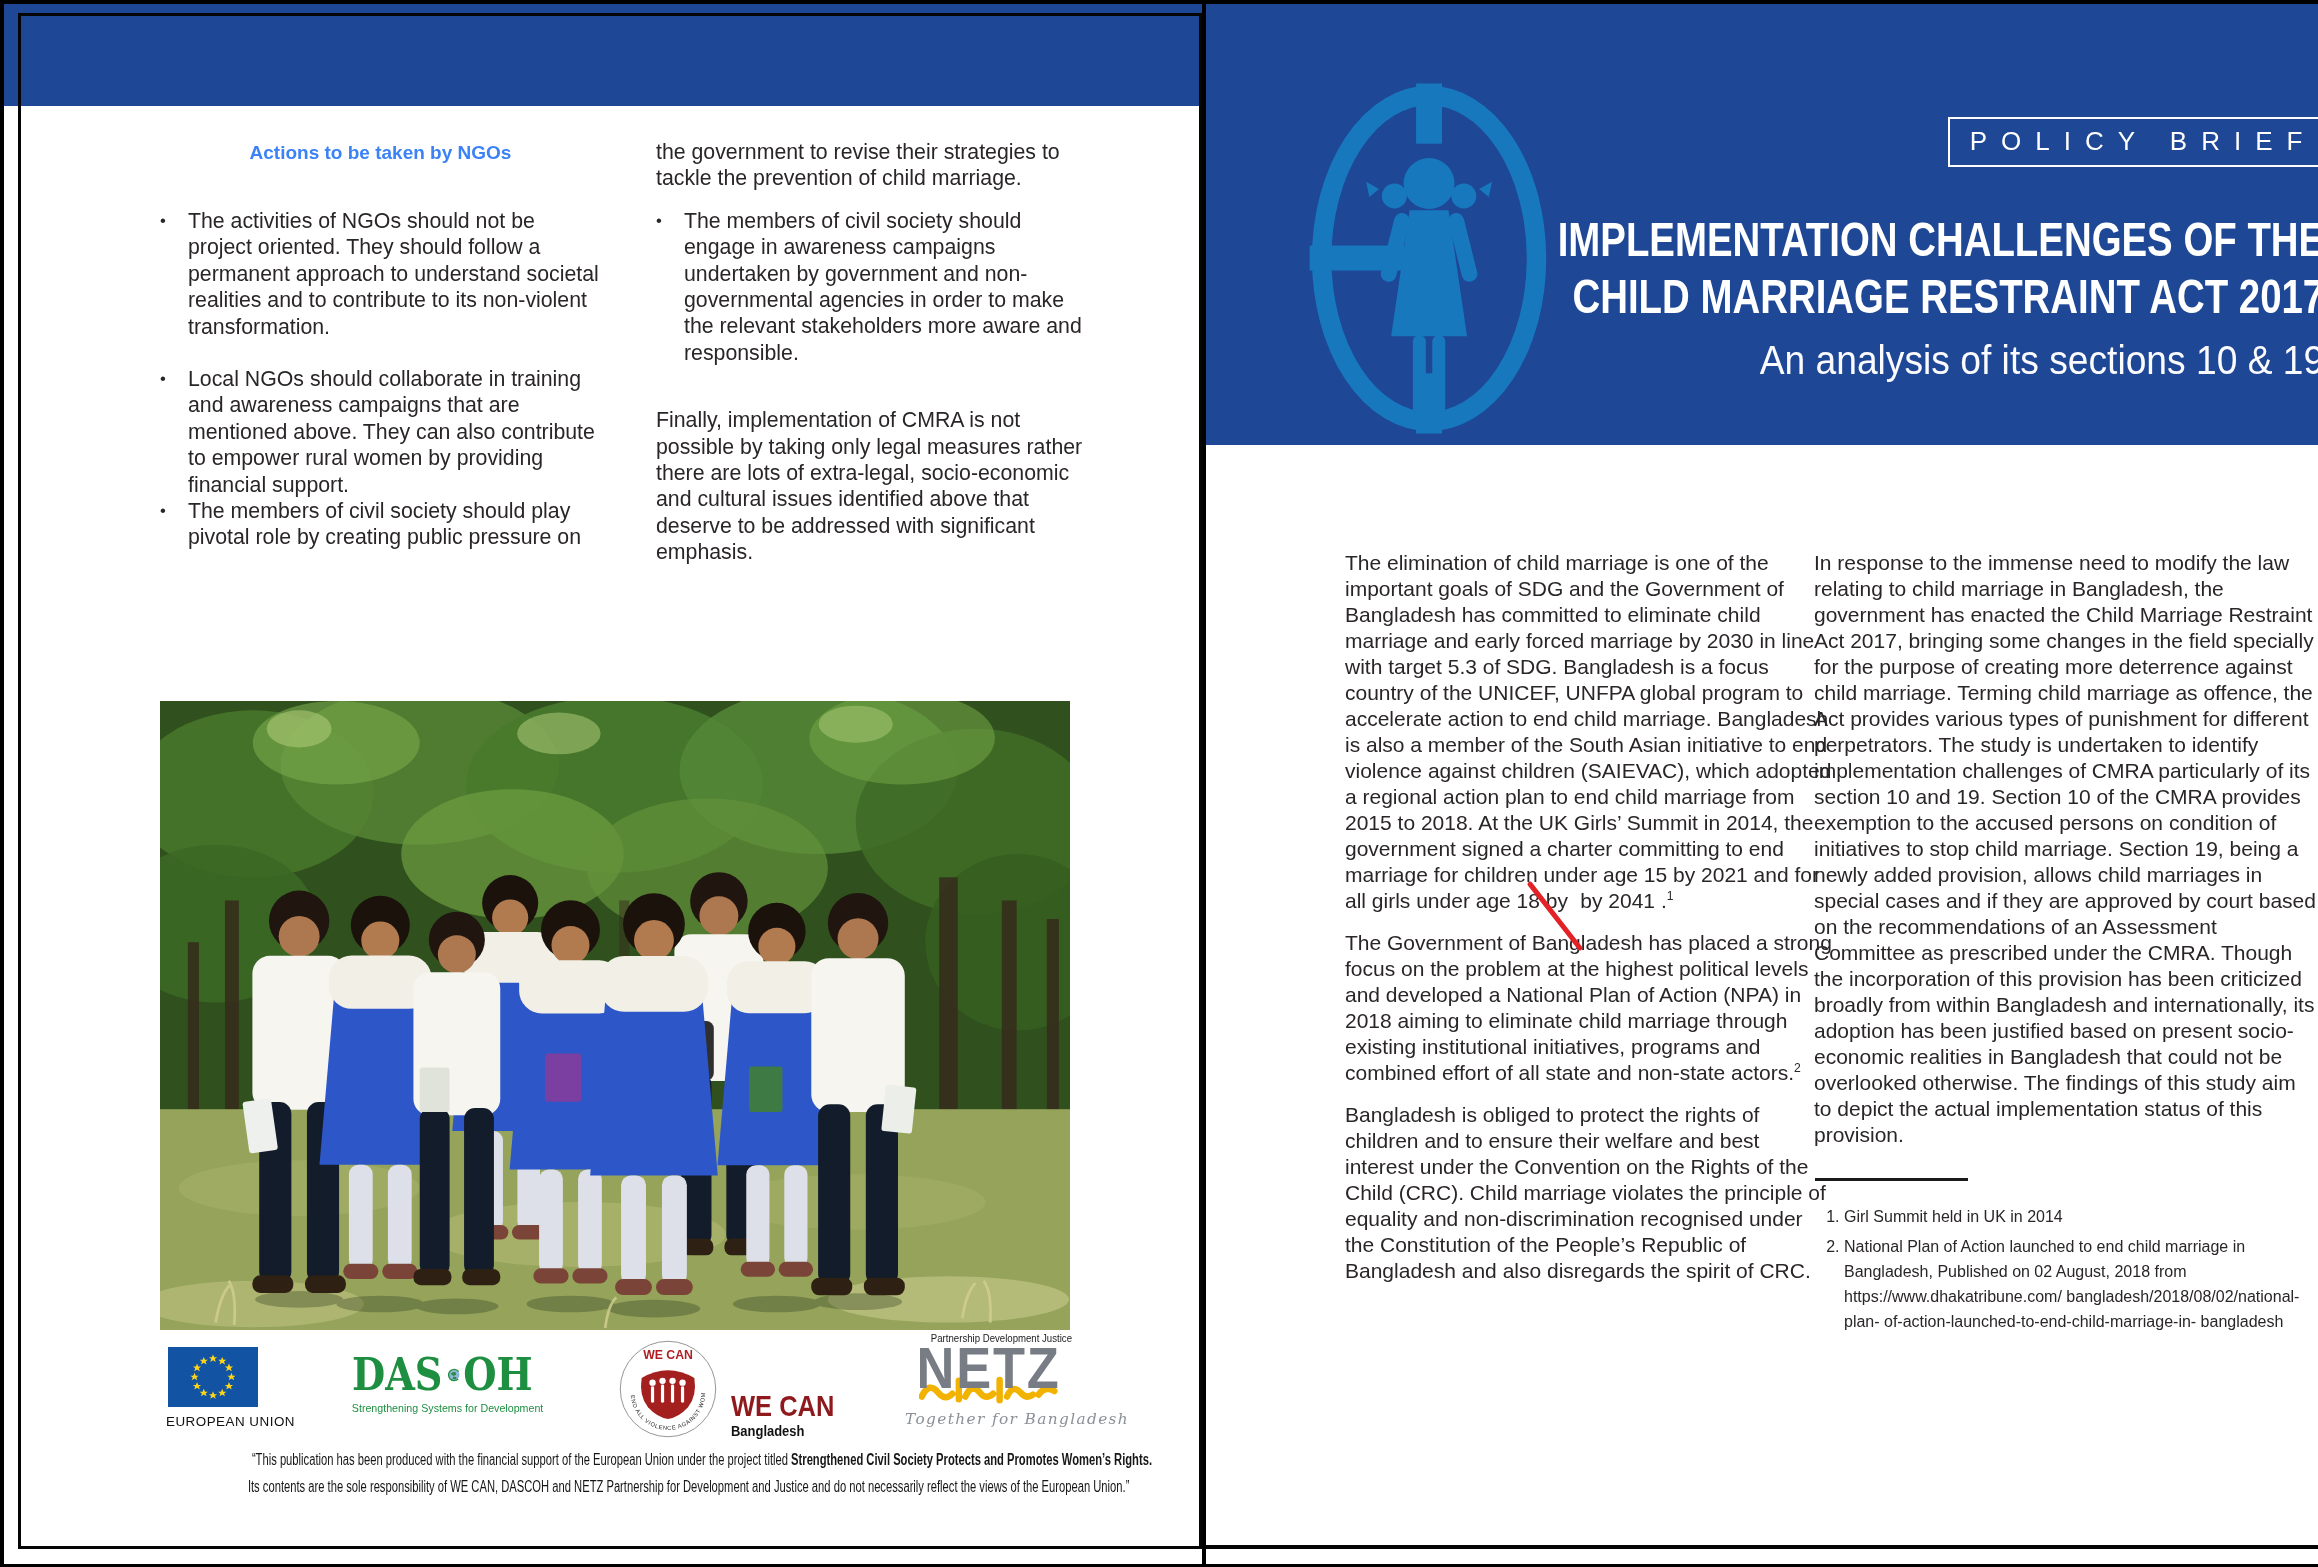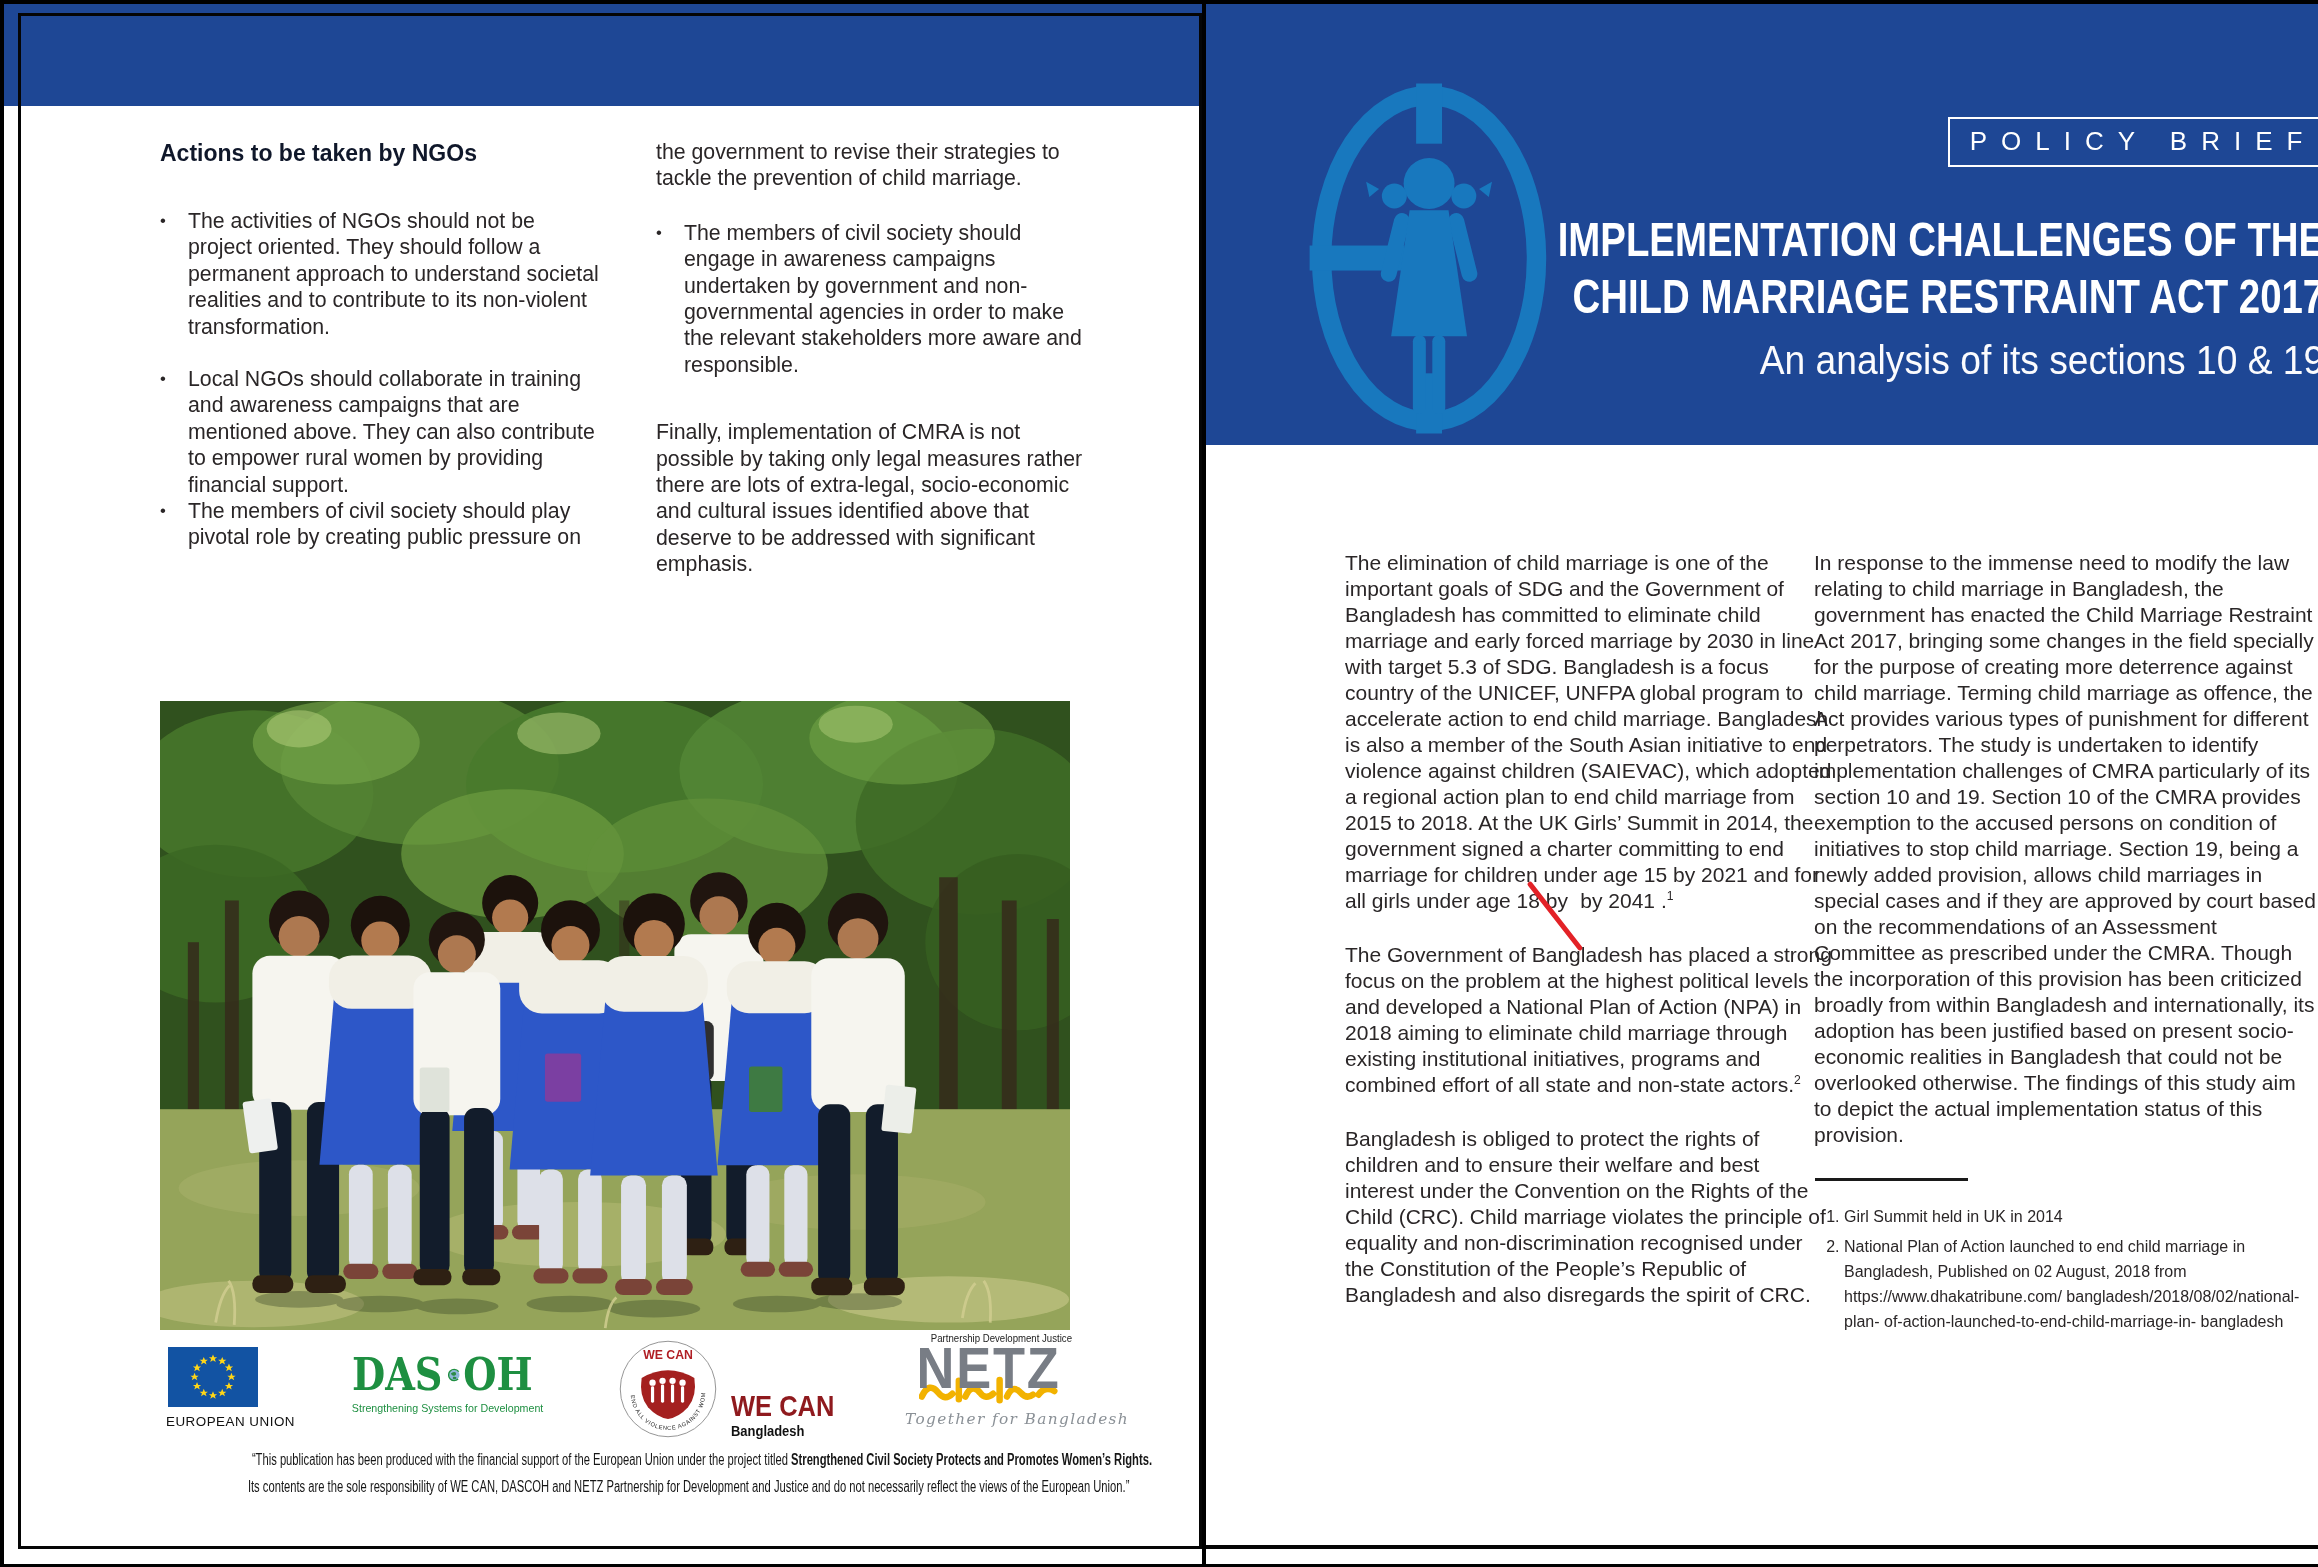--- a/index.html
+++ b/index.html
@@ -9,28 +9,28 @@
   .outer-frame{position:absolute;inset:0;border:4.2px solid #000;box-sizing:border-box;z-index:40;pointer-events:none;}
   .divider{position:absolute;left:1202px;top:0;width:4.2px;height:1568px;background:#000;z-index:30;}
   .left-blue-bar{position:absolute;left:4.2px;top:4.2px;width:1198px;height:102px;background:#1e4795;z-index:1;}
   .right-band{position:absolute;left:1206px;top:4.2px;width:1194px;height:441px;background:#1e4795;z-index:1;}
   .left-page-box{position:absolute;left:17.6px;top:13px;width:1184px;height:1536px;border:3.7px solid #050505;box-sizing:border-box;z-index:5;background:transparent;}
   .bottom-rule-right{position:absolute;left:1202px;top:1545px;width:1198px;height:3.7px;background:#050505;z-index:6;}
   
   .col{position:absolute;z-index:10;}
   .col1{left:160px;top:139px;width:441px;}
   .col2{left:656px;top:139px;width:441px;}
-  .lp-heading{color:#0f172a;font-weight:bold;font-size:23px;line-height:28px;margin:0 0 41px 0;}
+  .lp-heading{color:#3b82f6;font-weight:bold;font-size:19px;line-height:28px;margin:0 0 41px 0;text-align:center;}
   .lp-heading.h2{margin:43px 0 32px 0;}
   .body-txt{font-size:21.3px;line-height:26.4px;color:#2a2627;}
   .blist{display:flex;flex-direction:column;gap:26px;margin:0;}
   .bullet{display:flex;}
   .bullet::before{content:"•";flex:0 0 28px;font-size:16.7px;line-height:26.4px;color:#2a2627;}
   .para{margin:0;}
-  .mt56{margin-top:28px;} .mt88{margin-top:41px;}
+  .mt56{margin-top:16px;} .mt88{margin-top:41px;}
   
   .photo{position:absolute;left:160px;top:701px;width:910px;height:629px;z-index:10;overflow:hidden;}
   .photo svg{display:block;width:100%;height:100%;}
   
   .logo{position:absolute;z-index:10;}
   .eu-logo{left:166px;top:1347px;width:93px;text-align:center;}
   .eu-label{font-size:13.4px;letter-spacing:0.5px;color:#111;margin-top:4.6px;white-space:nowrap;}
   .dascoh{left:344px;top:1352px;width:195px;text-align:center;}
   .dascoh-row{display:flex;align-items:center;justify-content:center;}
   .dascoh-txt{font-family:"DejaVu Serif",serif;font-weight:bold;color:#1e8f41;font-size:45px;line-height:45px;transform:scaleX(.85);}

